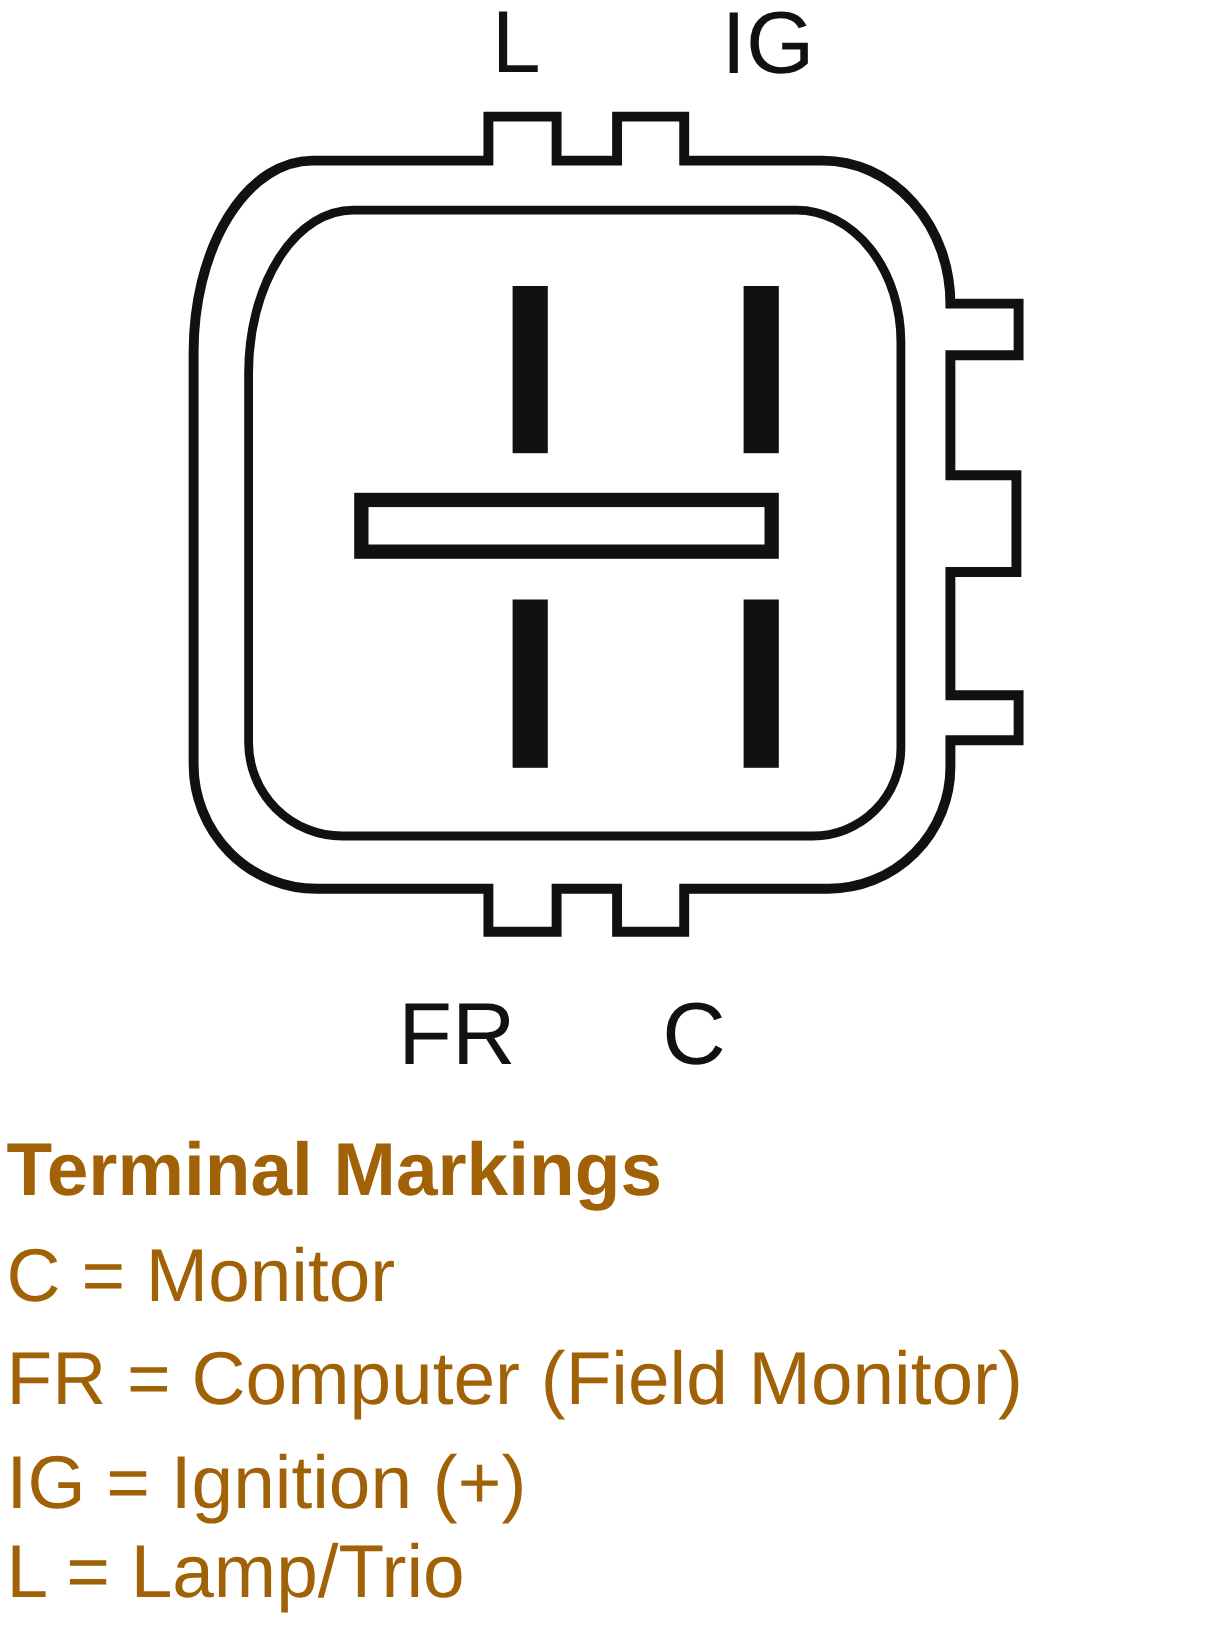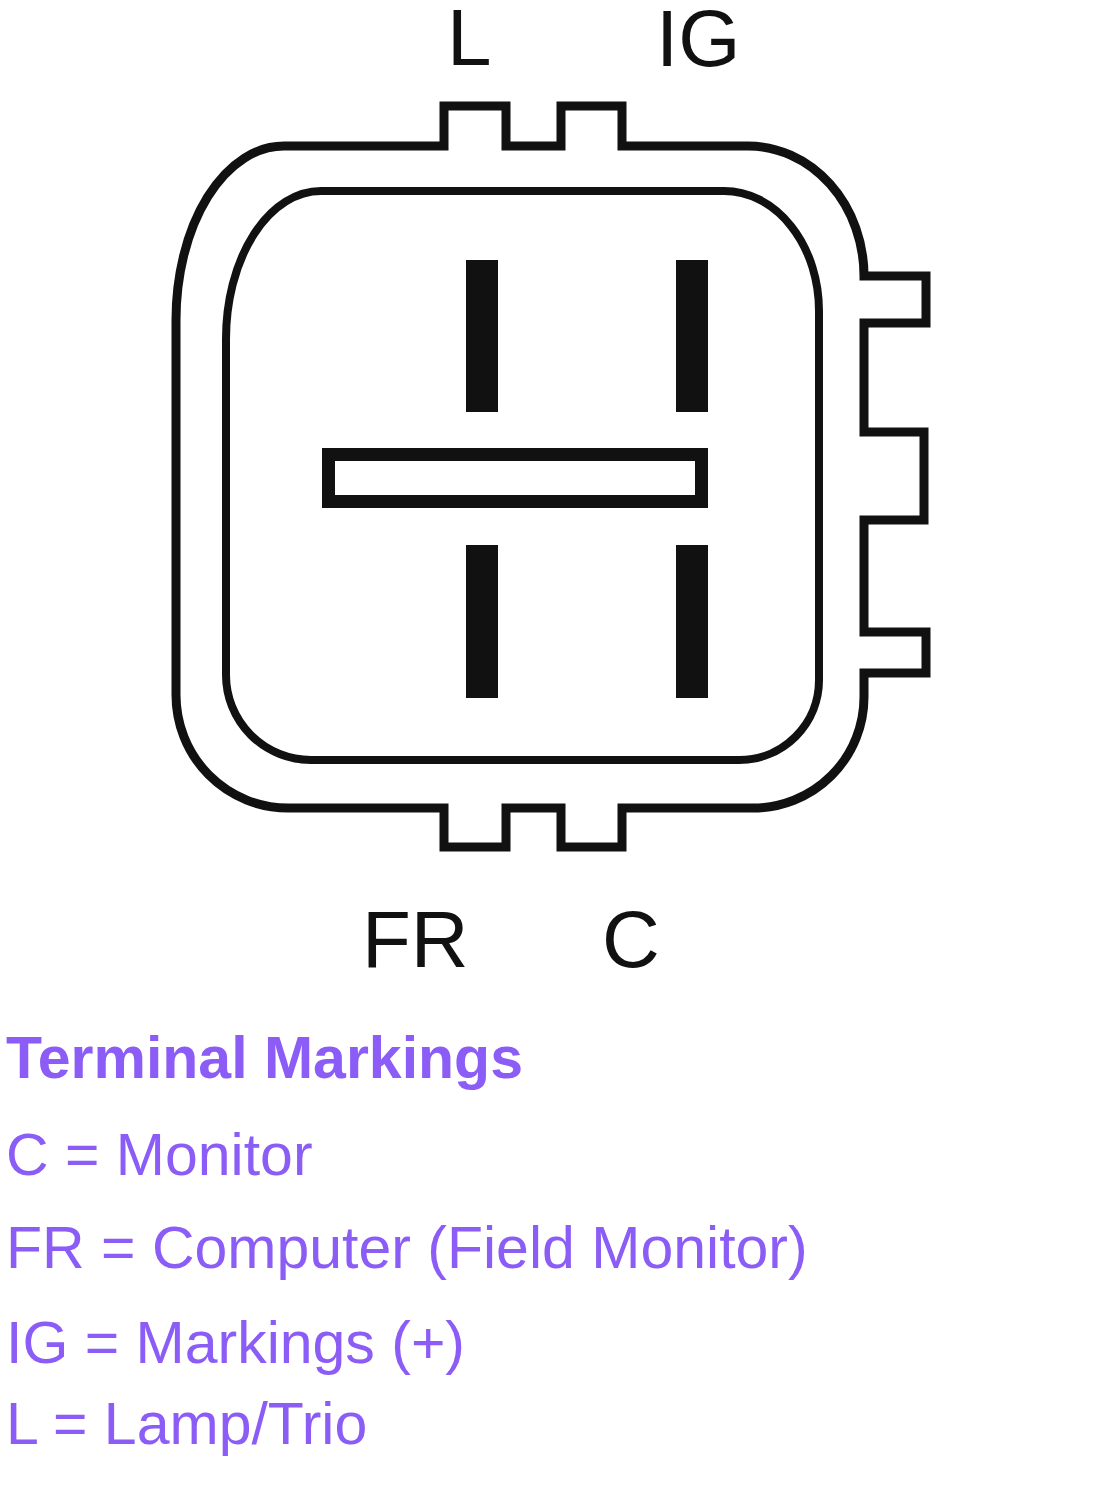--- a/index.html
+++ b/index.html
@@ -24,23 +24,23 @@
   }
   .svg-label {
     font-family: "Liberation Sans", sans-serif;
     font-size: 80px;
     fill: #111111;
   }
   .legend-line {
     position: absolute;
     left: 6px;
     white-space: nowrap;
-    font-size: 59px;
+    font-size: 68px;
     line-height: 1;
-    color: #8b5cf6;
+    color: #a16207;
   }
   .legend-title {
     font-weight: bold;
   }
 </style>
 </head>
 <body>
 
 <div id="stage">
 
@@ -87,17 +87,17 @@
     <text class="svg-label" x="447" y="65">L</text>
     <text class="svg-label" x="656" y="66">IG</text>
     <text class="svg-label" x="362" y="967">FR</text>
     <text class="svg-label" x="602" y="967">C</text>
   </svg>
 
   <div>
     <div class="legend-line legend-title" style="top:1029px">Terminal Markings</div>
     <div class="legend-line" style="top:1126px">C = Monitor</div>
     <div class="legend-line" style="top:1219px">FR = Computer (Field Monitor)</div>
-    <div class="legend-line" style="top:1314px">IG = Markings (+)</div>
+    <div class="legend-line" style="top:1314px">IG = Ignition (+)</div>
     <div class="legend-line" style="top:1395px">L = Lamp/Trio</div>
   </div>
 
 </div>
 
 </body></html>

